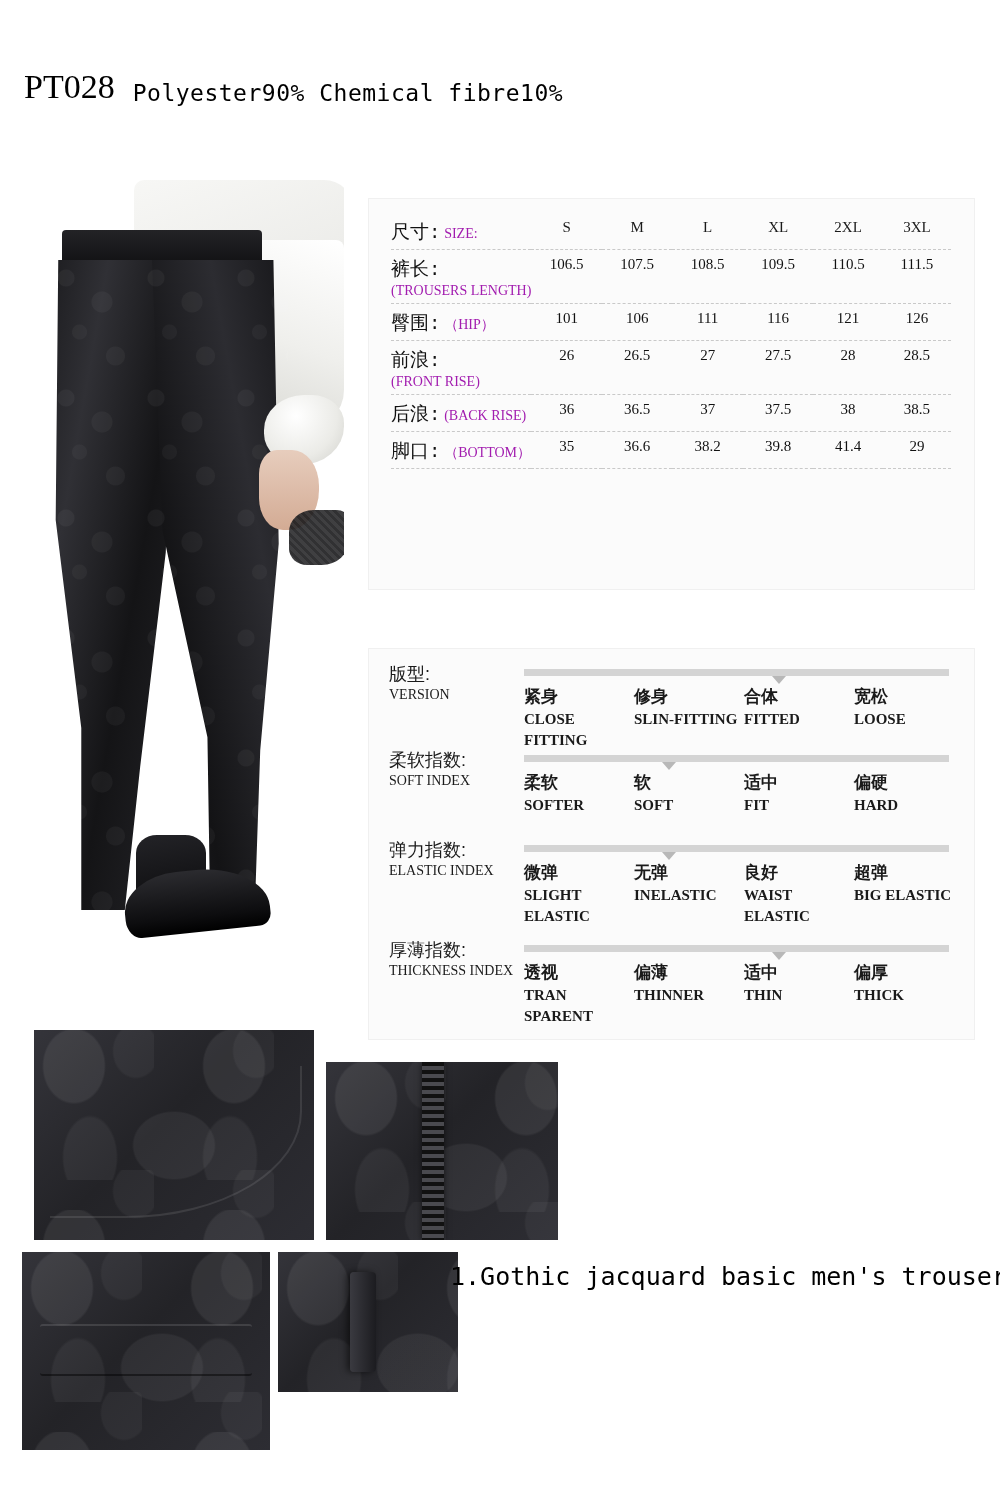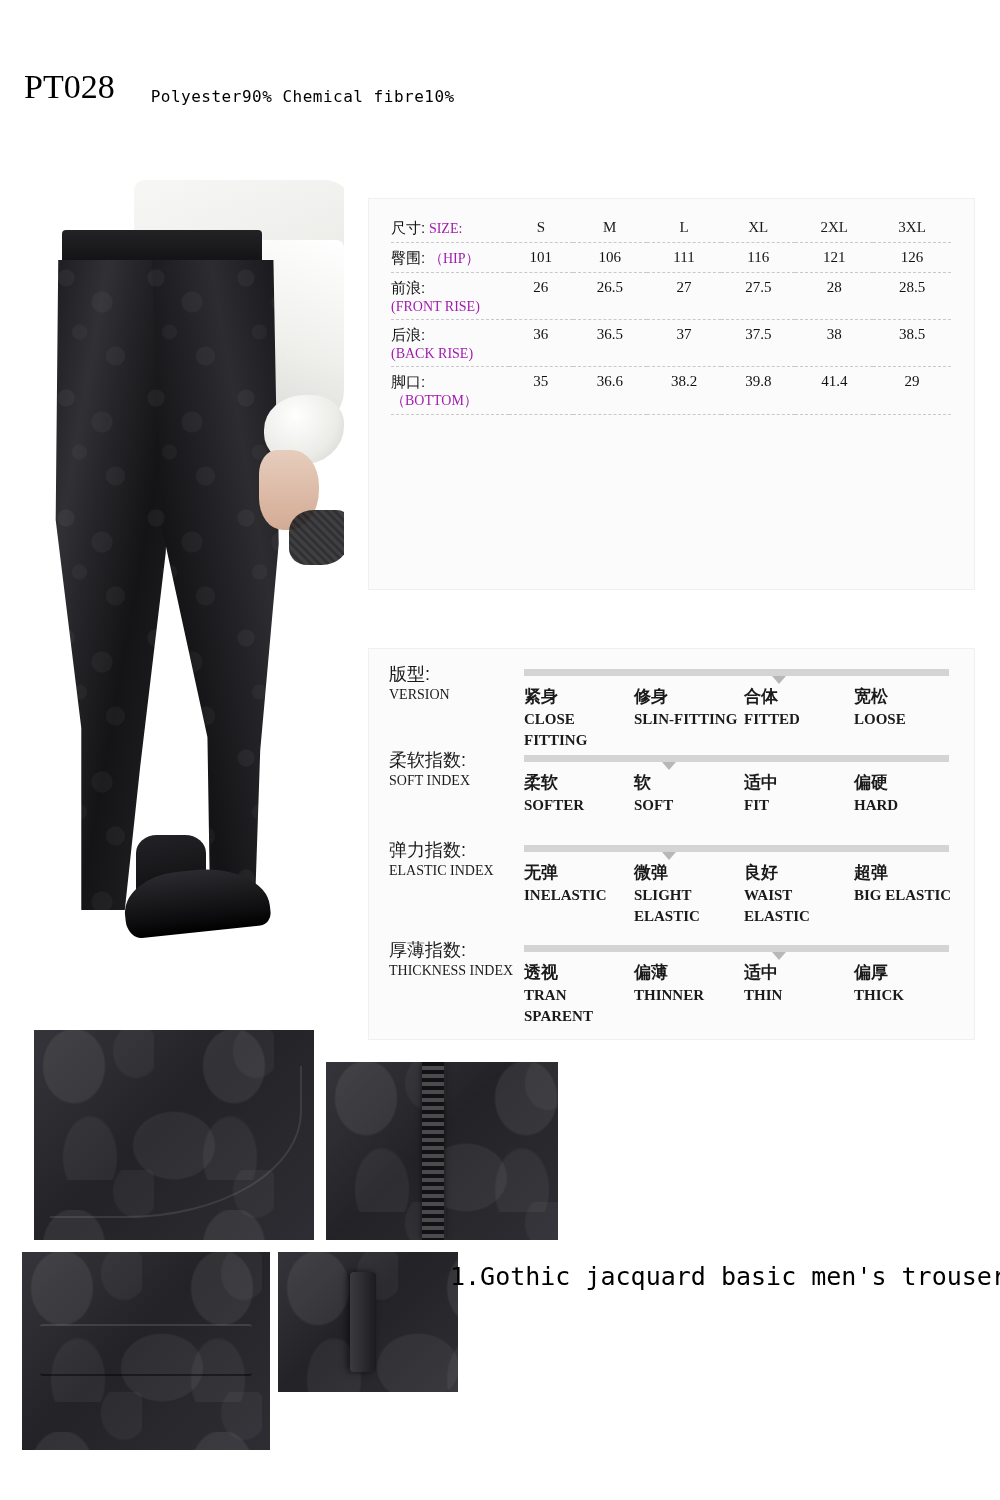--- a/index.html
+++ b/index.html
@@ -31,22 +31,22 @@
     white-space: nowrap;
   }
   .header .code {
     font-family: "Liberation Serif", serif;
     font-size: 34px;
     letter-spacing: 0px;
     color: #000;
   }
   .header .material {
     font-family: "DejaVu Sans Mono", monospace;
-    font-size: 16px;
-    margin-left: 36px;
+    font-size: 23px;
+    margin-left: 18px;
     color: #000;
     letter-spacing: 0.5px;
   }
 
   
   .model-photo {
     position: absolute;
     left: 14px;
     top: 180px;
     width: 330px;
@@ -190,22 +190,22 @@
   .size-table td {
     padding: 0;
     vertical-align: top;
     font-family: "Liberation Serif", serif;
   }
   .size-row {
     border-bottom: 1px dashed #c9c9c9;
   }
   .size-row:last-child { border-bottom: 1px dashed #c9c9c9; }
   .lbl-cn {
-    font-family: Liberation Sans, sans-serif;
-    font-size: 15px;
+    font-family: Liberation Mono, monospace;
+    font-size: 19px;
     color: #111;
     white-space: nowrap;
   }
   .lbl-en {
     font-family: "Liberation Serif", serif;
     font-size: 14px;
     color: #a21caf;
     white-space: nowrap;
   }
   .label-cell {
@@ -402,20 +402,32 @@
             <span class="lbl-en">SIZE:</span>
           </td>
           <td class="hdr-val">S</td>
           <td class="hdr-val">M</td>
           <td class="hdr-val">L</td>
           <td class="hdr-val">XL</td>
           <td class="hdr-val">2XL</td>
           <td class="hdr-val">3XL</td>
         </tr>
 
+        <tr class="size-row">
+          <td class="label-cell">
+            <span class="lbl-cn">裤长:</span>
+            <span class="lbl-en">(TROUSERS LENGTH)</span>
+          </td>
+          <td class="val-cell">106.5</td>
+          <td class="val-cell">107.5</td>
+          <td class="val-cell">108.5</td>
+          <td class="val-cell">109.5</td>
+          <td class="val-cell">110.5</td>
+          <td class="val-cell">111.5</td>
+        </tr>
 
 
         <tr class="size-row">
           <td class="label-cell">
             <span class="lbl-cn">臀围:</span>
             <span class="lbl-en">（HIP）</span>
           </td>
           <td class="val-cell">101</td>
           <td class="val-cell">106</td>
           <td class="val-cell">111</td>
@@ -524,26 +536,26 @@
 
     <div class="vp-row" style="top:190px;">
       <div class="vp-label">
         <span class="cn">弹力指数:</span>
         <span class="en">ELASTIC INDEX</span>
       </div>
       <div class="vp-track"></div>
       <div class="vp-marker" style="left:273px;"></div>
       <div class="vp-options">
         <div class="vp-opt">
+          <span class="cn">微弹</span>
+          <span class="en">SLIGHT ELASTIC</span>
+        </div>
+        <div class="vp-opt">
           <span class="cn">无弹</span>
           <span class="en">INELASTIC</span>
-        </div>
-        <div class="vp-opt">
-          <span class="cn">微弹</span>
-          <span class="en">SLIGHT ELASTIC</span>
         </div>
         <div class="vp-opt">
           <span class="cn">良好</span>
           <span class="en">WAIST ELASTIC</span>
         </div>
         <div class="vp-opt">
           <span class="cn">超弹</span>
           <span class="en">BIG ELASTIC</span>
         </div>
       </div>

